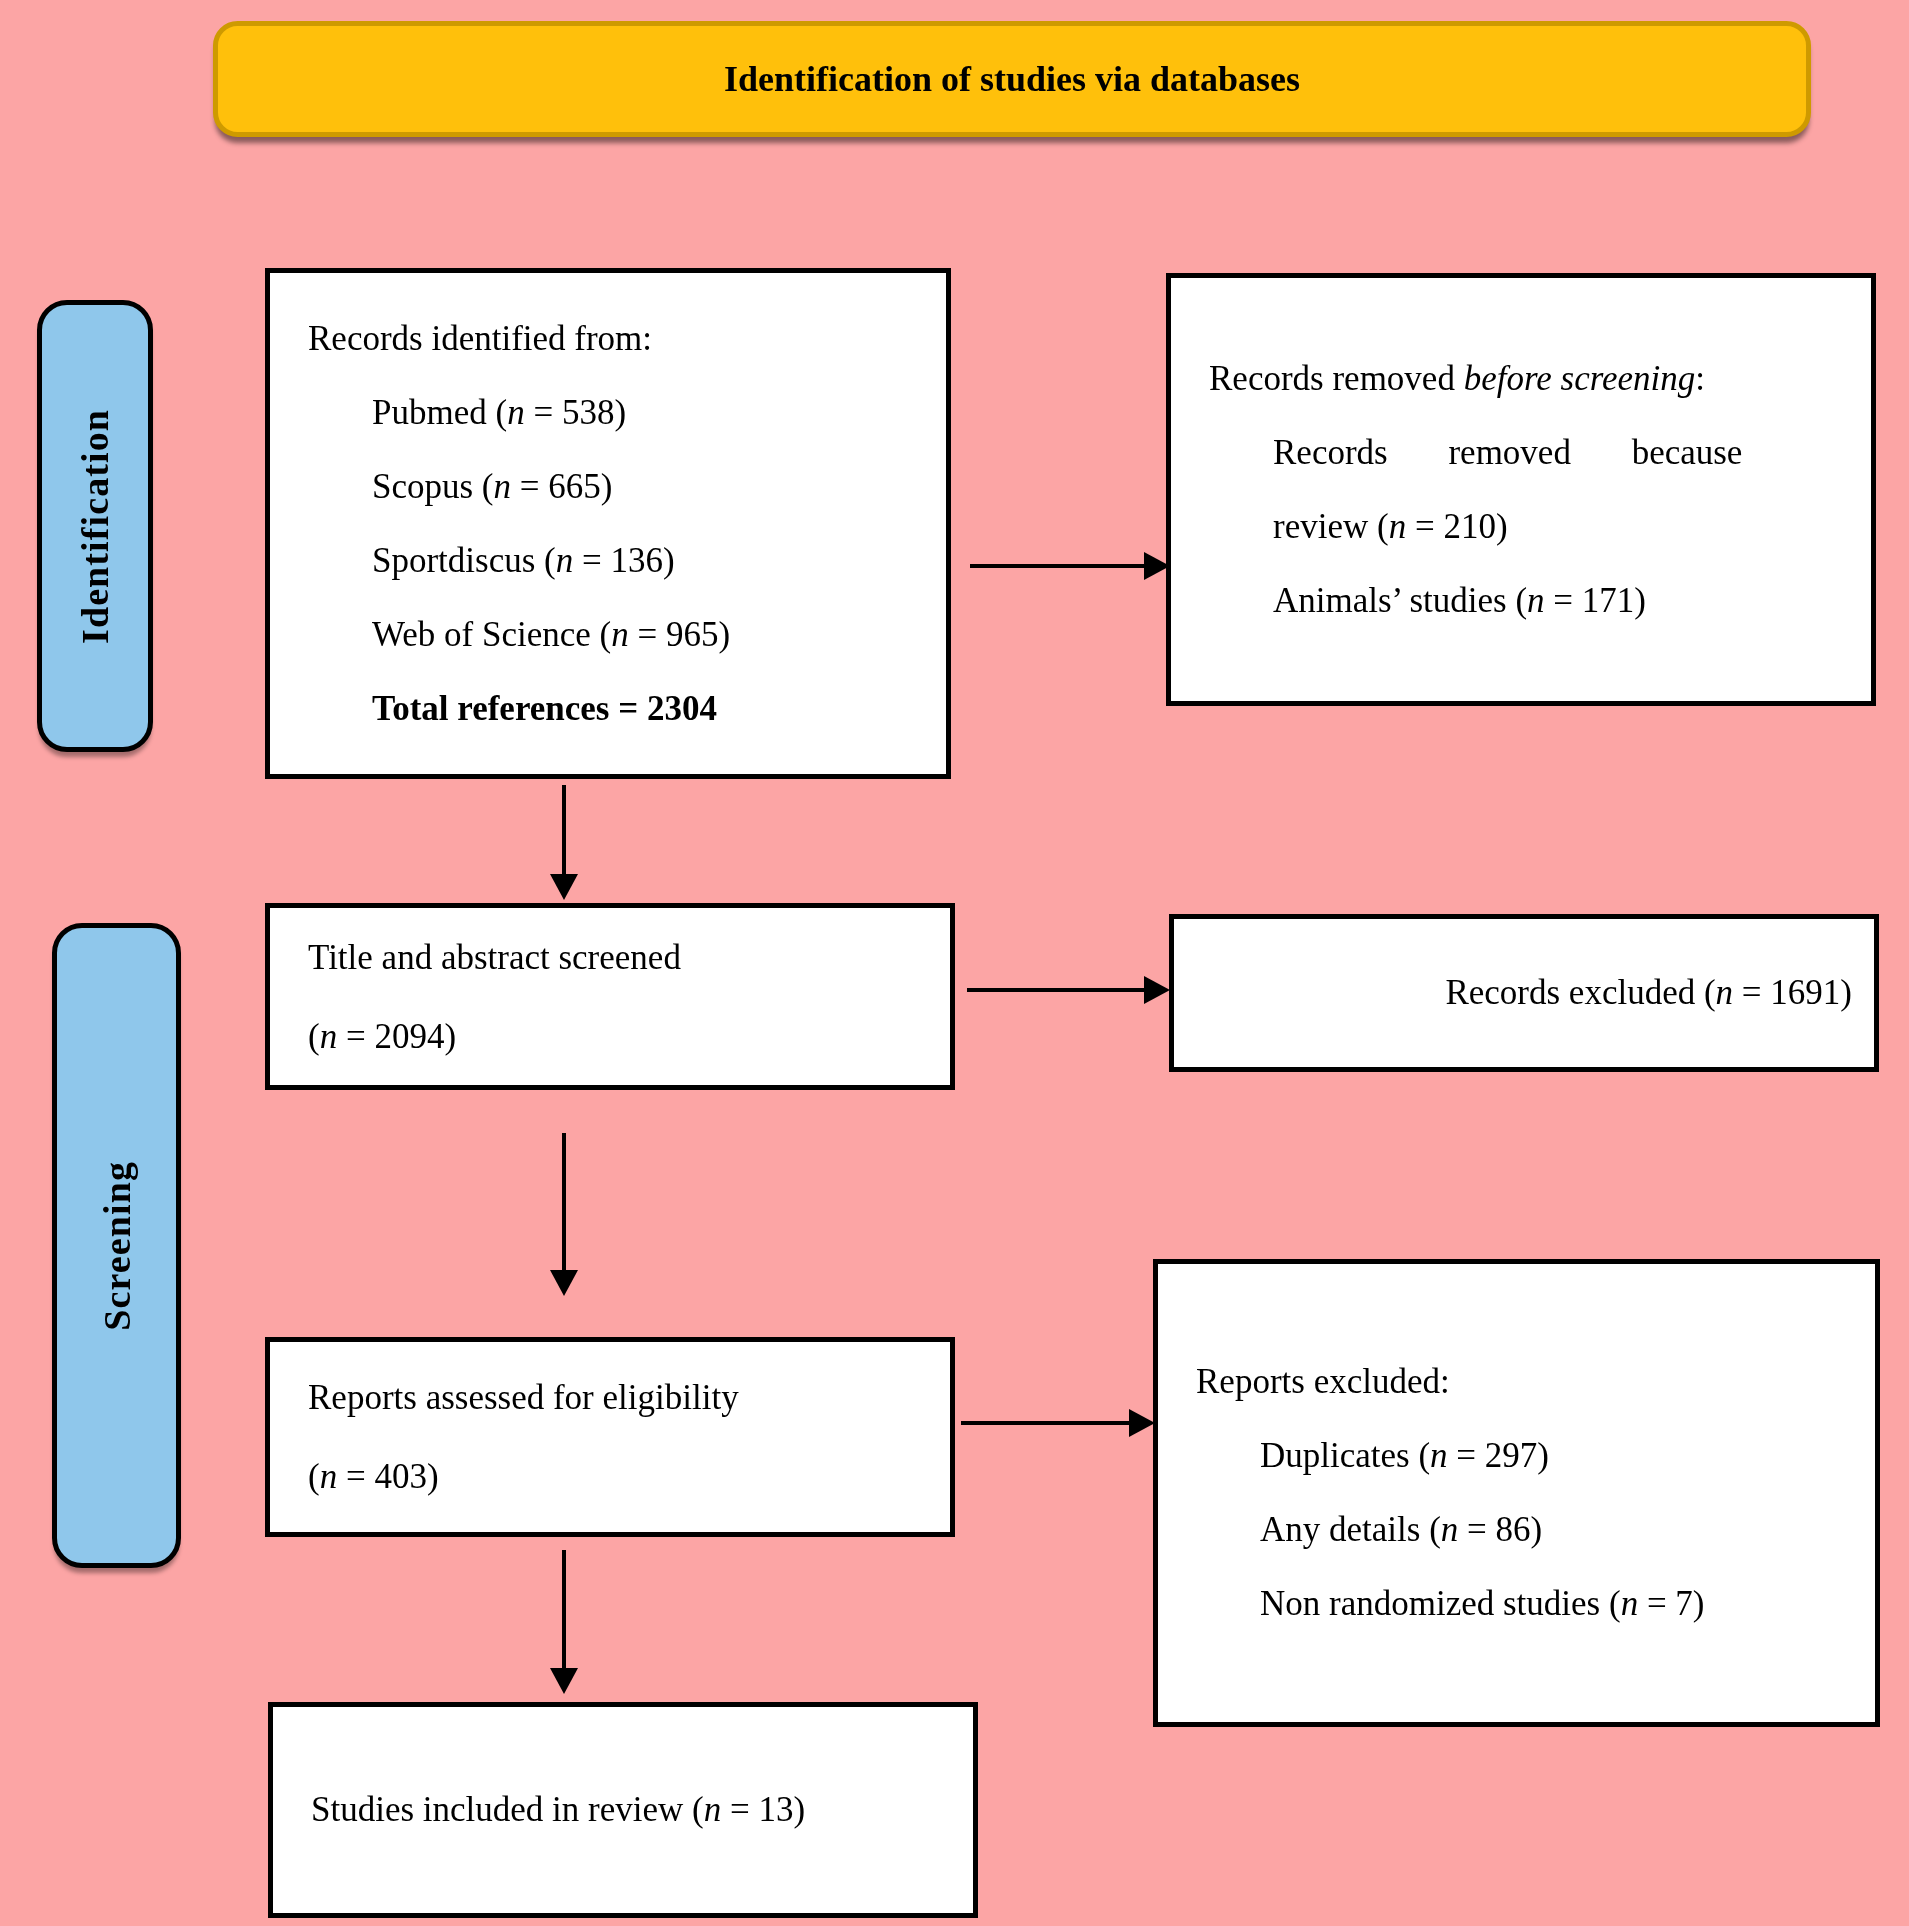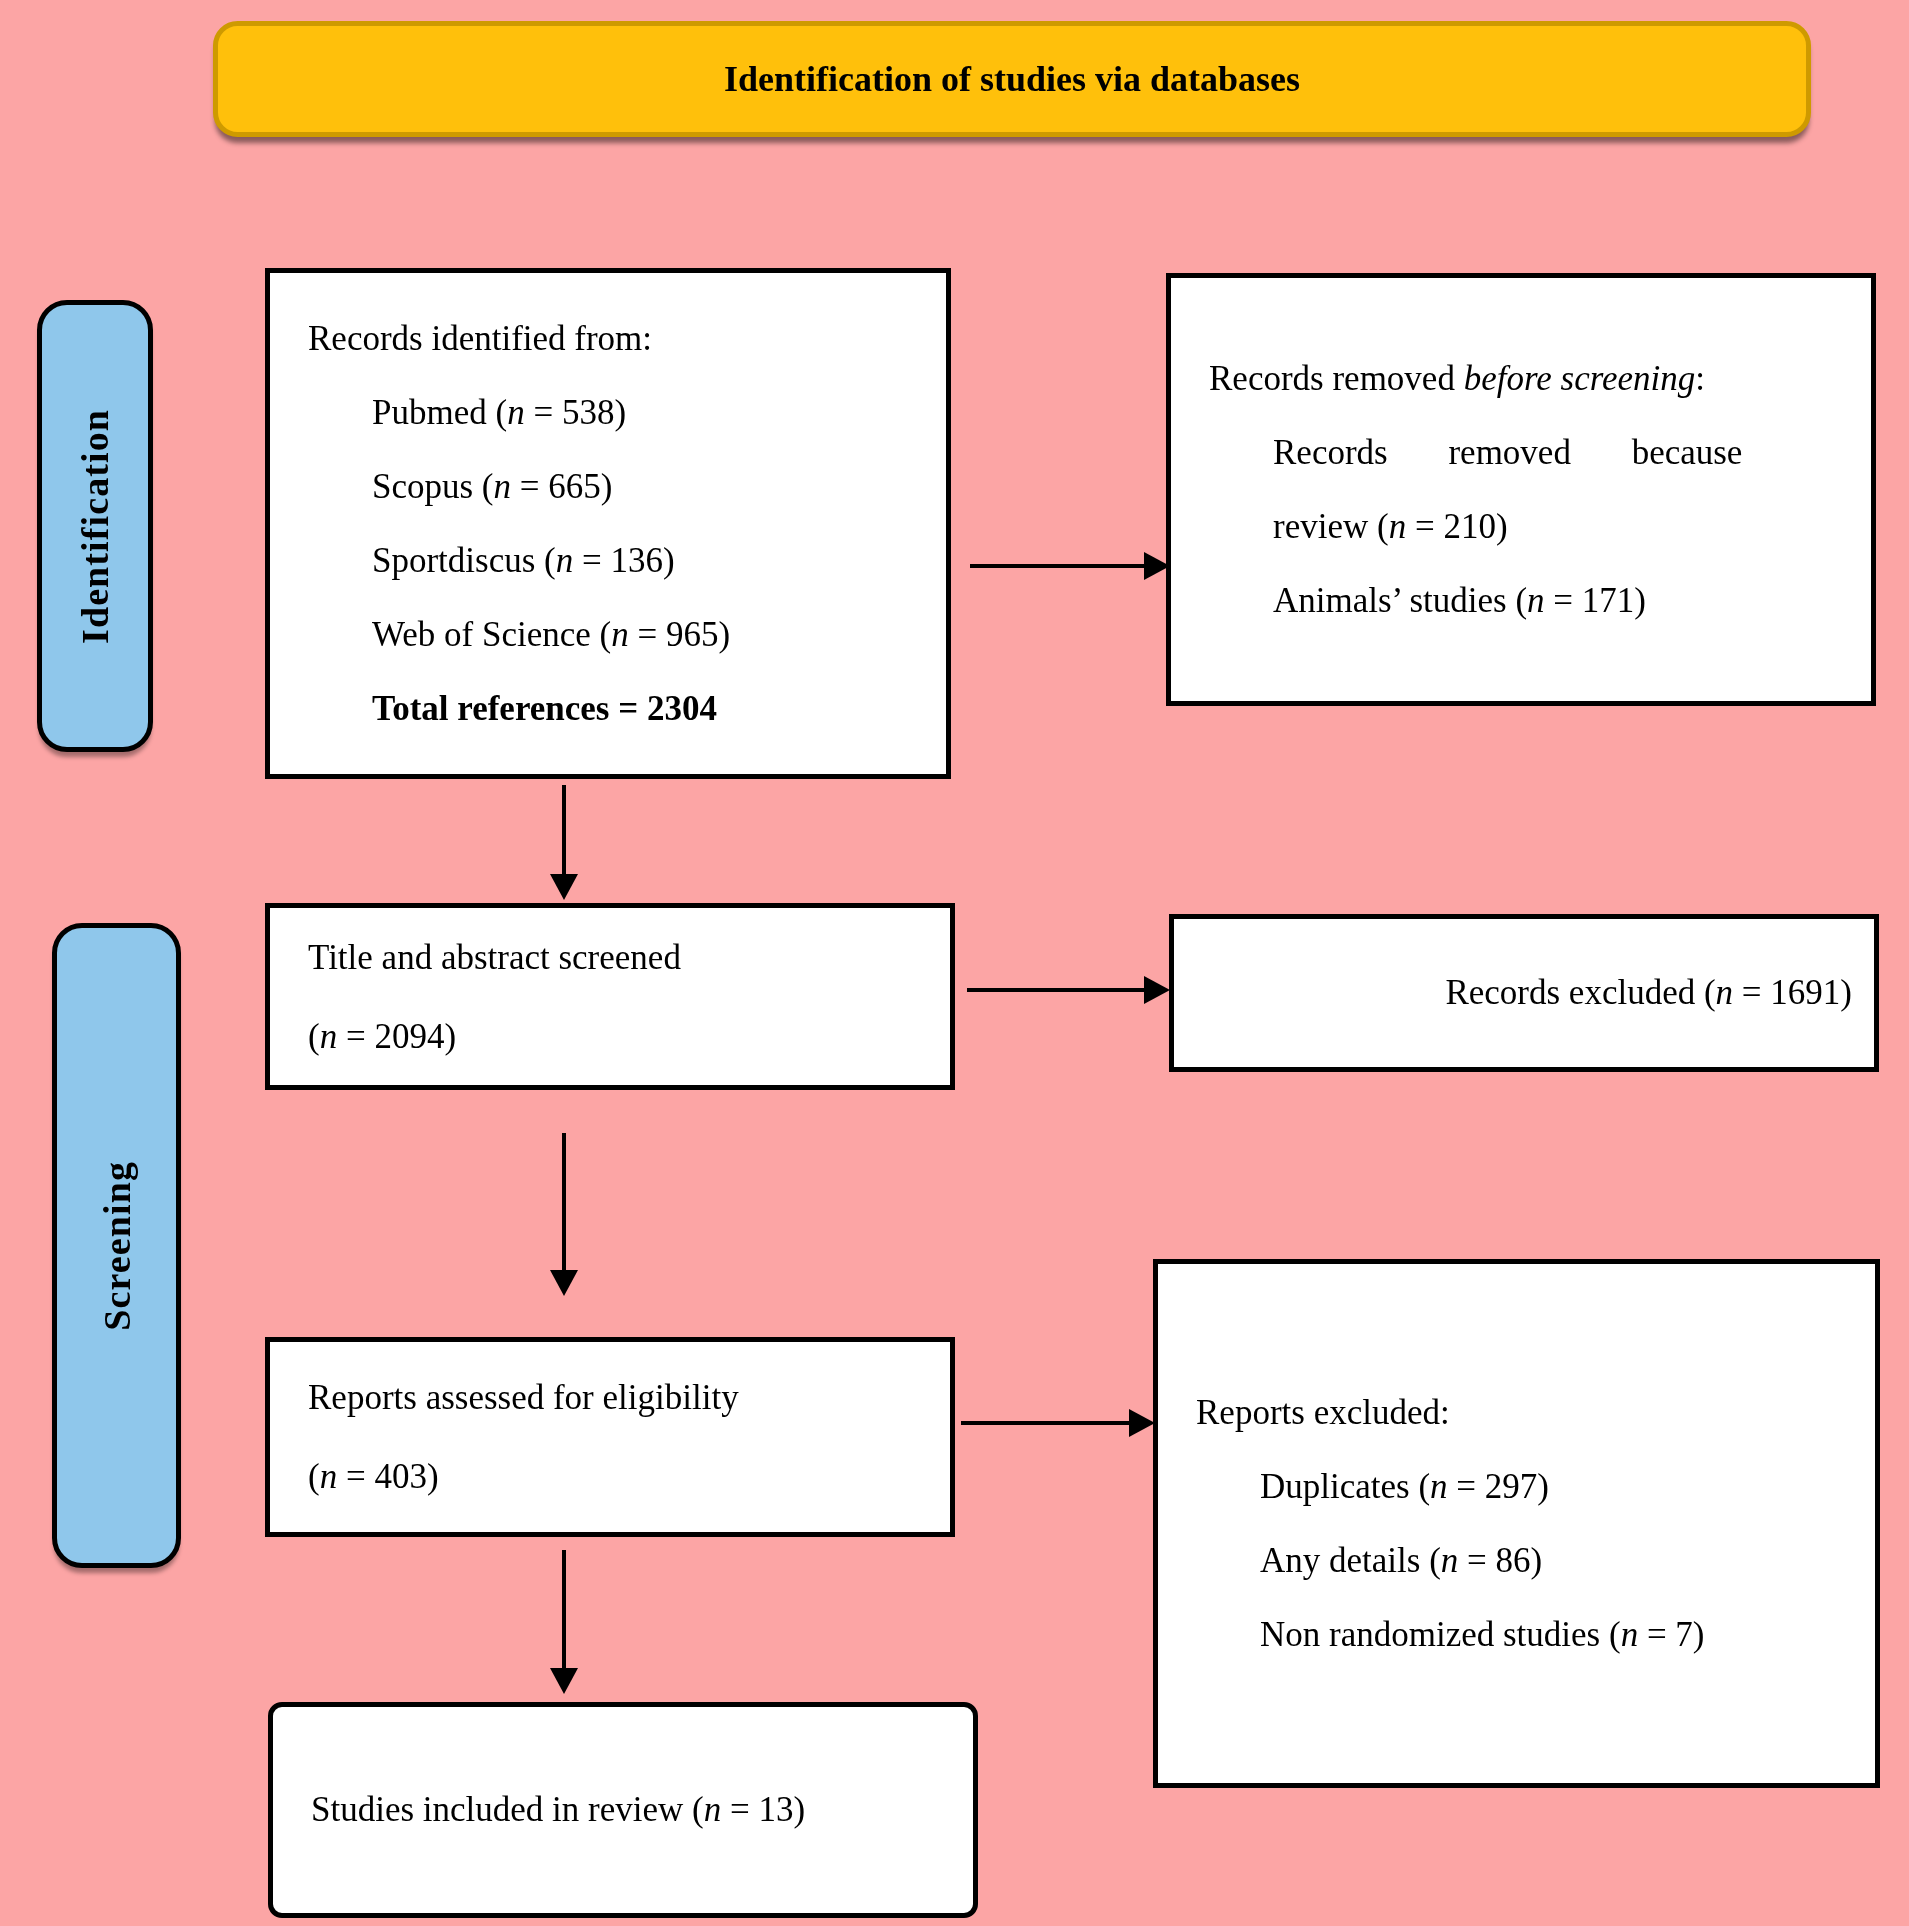--- a/index.html
+++ b/index.html
@@ -29,22 +29,22 @@
   .line{line-height:74px;white-space:nowrap;}
   .lh-lg .line{line-height:79px;}
   .ind{padding-left:64px;}
   .wide{word-spacing:52px;}
 
   #box-identified{left:265px;top:268px;width:686px;height:511px;}
   #box-removed{left:1166px;top:273px;width:710px;height:433px;}
   #box-screened{left:265px;top:903px;width:690px;height:187px;}
   #box-excluded-records{left:1169px;top:914px;width:710px;height:158px;text-align:right;}
   #box-assessed{left:265px;top:1337px;width:690px;height:200px;}
-  #box-reports-excluded{left:1153px;top:1259px;width:727px;height:529px;}
-  #box-included{left:268px;top:1702px;width:710px;height:216px;border-radius:14px;}
+  #box-reports-excluded{left:1153px;top:1259px;width:727px;height:468px;}
+  #box-included{left:268px;top:1702px;width:710px;height:216px;}
 
   
   .stem{position:absolute;background:#000;}
   .head-right{position:absolute;width:0;height:0;
               border-top:14px solid transparent;border-bottom:14px solid transparent;
               border-left:26px solid #000;}
   .head-down{position:absolute;width:0;height:0;
              border-left:14px solid transparent;border-right:14px solid transparent;
              border-top:26px solid #000;}
   #h1-stem{left:970px;top:564px;width:178px;height:4.4px;}

